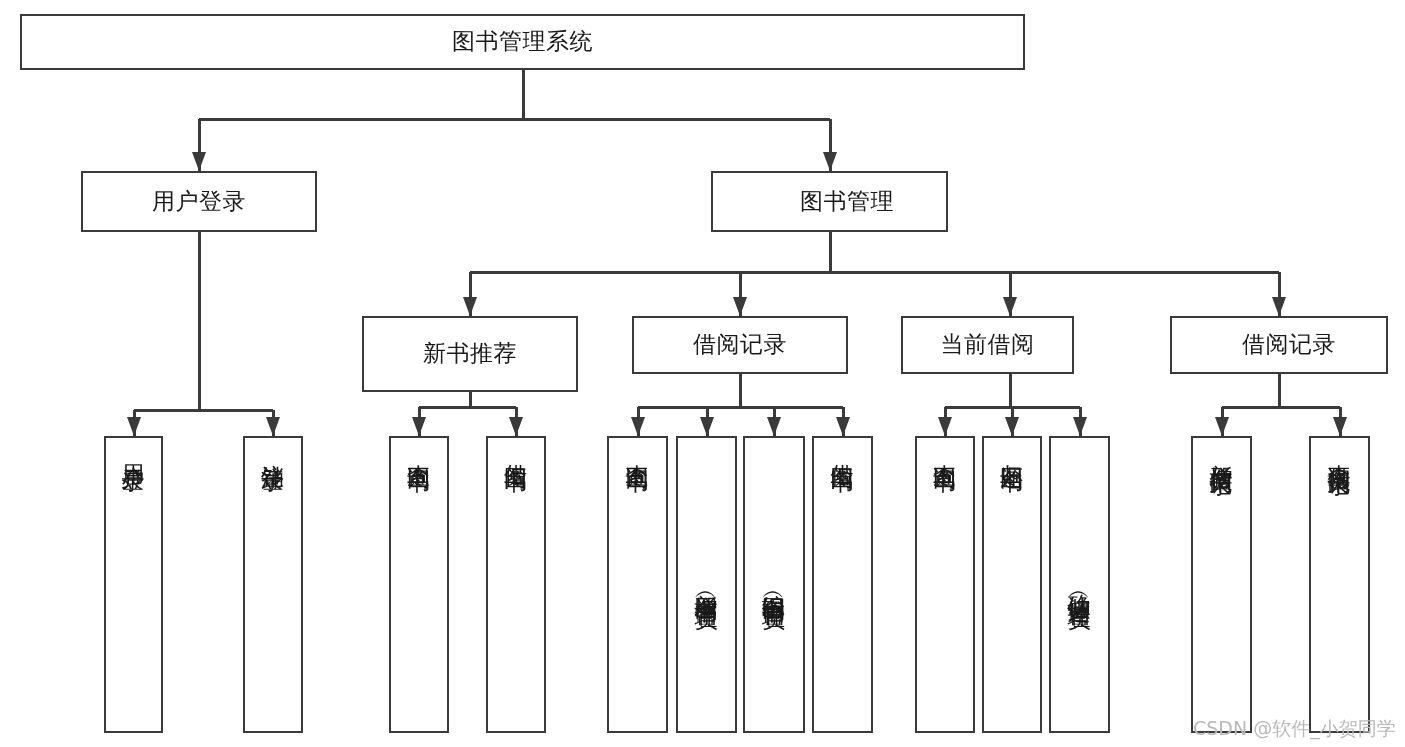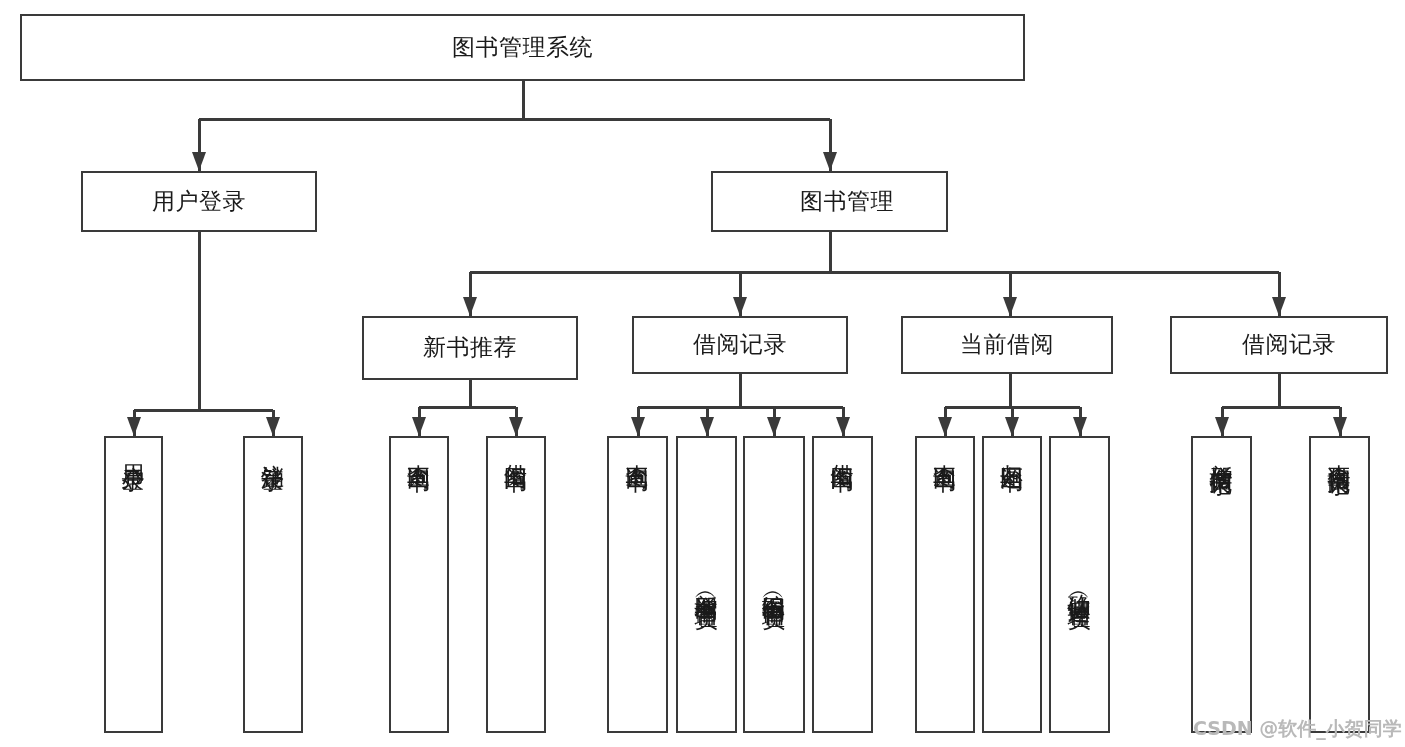--- a/index.html
+++ b/index.html
@@ -123,36 +123,36 @@
       <line x1="1080" y1="407" x2="1080" y2="436" stroke="#3a3a3a" stroke-width="3" shape-rendering="crispEdges"></line>
       <path d="M 1073 417 L 1087 417 L 1080 436 Z" fill="#3a3a3a"></path>
       <line x1="1279" y1="374" x2="1279" y2="407" stroke="#3a3a3a" stroke-width="3" shape-rendering="crispEdges"></line>
       <line x1="1222" y1="407" x2="1340" y2="407" stroke="#3a3a3a" stroke-width="3" shape-rendering="crispEdges"></line>
       <line x1="1222" y1="407" x2="1222" y2="436" stroke="#3a3a3a" stroke-width="3" shape-rendering="crispEdges"></line>
       <path d="M 1215 417 L 1229 417 L 1222 436 Z" fill="#3a3a3a"></path>
       <line x1="1340" y1="407" x2="1340" y2="436" stroke="#3a3a3a" stroke-width="3" shape-rendering="crispEdges"></line>
       <path d="M 1333 417 L 1347 417 L 1340 436 Z" fill="#3a3a3a"></path>
     </svg>
   <div id="nodes">
-      <div class="node horiz" style="left: 20px; top: 14px; width: 1005px; height: 67px; border-color: rgb(58, 58, 58); background: rgb(255, 255, 255);">
+      <div class="node horiz" style="left: 20px; top: 14px; width: 1005px; height: 56px; border-color: rgb(58, 58, 58); background: rgb(255, 255, 255);">
         <span class="label" style="color: rgb(26, 26, 26);">图书管理系统</span>
       </div>
       <div class="node horiz" style="left: 81px; top: 171px; width: 236px; height: 61px; border-color: rgb(58, 58, 58); background: rgb(255, 255, 255);">
         <span class="label" style="color: rgb(26, 26, 26);">用户登录</span>
       </div>
       <div class="node horiz" style="left: 711px; top: 171px; width: 237px; height: 61px; border-color: rgb(58, 58, 58); background: rgb(255, 255, 255); padding-left: 35px;">
         <span class="label" style="color: rgb(26, 26, 26);">图书管理</span>
       </div>
-      <div class="node horiz" style="left: 362px; top: 316px; width: 216px; height: 64px; border-color: rgb(58, 58, 58); background: rgb(255, 255, 255);">
+      <div class="node horiz" style="left: 362px; top: 316px; width: 216px; height: 76px; border-color: rgb(58, 58, 58); background: rgb(255, 255, 255);">
         <span class="label" style="color: rgb(26, 26, 26);">新书推荐</span>
       </div>
       <div class="node horiz" style="left: 632px; top: 316px; width: 216px; height: 58px; border-color: rgb(58, 58, 58); background: rgb(255, 255, 255);">
         <span class="label" style="color: rgb(26, 26, 26);">借阅记录</span>
       </div>
-      <div class="node horiz" style="left: 901px; top: 316px; width: 212px; height: 58px; border-color: rgb(58, 58, 58); background: rgb(255, 255, 255);">
+      <div class="node horiz" style="left: 901px; top: 316px; width: 173px; height: 58px; border-color: rgb(58, 58, 58); background: rgb(255, 255, 255);">
         <span class="label" style="color: rgb(26, 26, 26);">当前借阅</span>
       </div>
       <div class="node horiz" style="left: 1170px; top: 316px; width: 218px; height: 58px; border-color: rgb(58, 58, 58); background: rgb(255, 255, 255); padding-left: 20px;">
         <span class="label" style="color: rgb(26, 26, 26);">借阅记录</span>
       </div>
       <div class="node vert" style="left: 104px; top: 436px; width: 59px; height: 297px; border-color: rgb(58, 58, 58); background: rgb(255, 255, 255);">
         <span class="label" style="color: rgb(26, 26, 26);">用户登录</span>
       </div>
       <div class="node vert" style="left: 243px; top: 436px; width: 60px; height: 297px; border-color: rgb(58, 58, 58); background: rgb(255, 255, 255);">
         <span class="label" style="color: rgb(26, 26, 26);">注销登录</span>
@@ -184,14 +184,14 @@
       <div class="node vert tall-text" style="left: 1049px; top: 436px; width: 61px; height: 297px; border-color: rgb(58, 58, 58); background: rgb(255, 255, 255);">
         <span class="label" style="color: rgb(26, 26, 26);">确认归还（管理员）</span>
       </div>
       <div class="node vert" style="left: 1191px; top: 436px; width: 61px; height: 297px; border-color: rgb(58, 58, 58); background: rgb(255, 255, 255);">
         <span class="label" style="color: rgb(26, 26, 26);">新增借阅记录</span>
       </div>
       <div class="node vert" style="left: 1309px; top: 436px; width: 61px; height: 297px; border-color: rgb(58, 58, 58); background: rgb(255, 255, 255);">
         <span class="label" style="color: rgb(26, 26, 26);">查询借阅记录</span>
       </div>
     </div>
-  <div class="watermark" style="left: 1193px; top: 716px; color: rgb(185, 185, 185); font-weight: bold;">CSDN @软件_小贺同学</div>
+  <div class="watermark" style="left: 1193px; top: 716px; color: rgb(185, 185, 185);">CSDN @软件_小贺同学</div>
 </div>
 
 </body></html>

